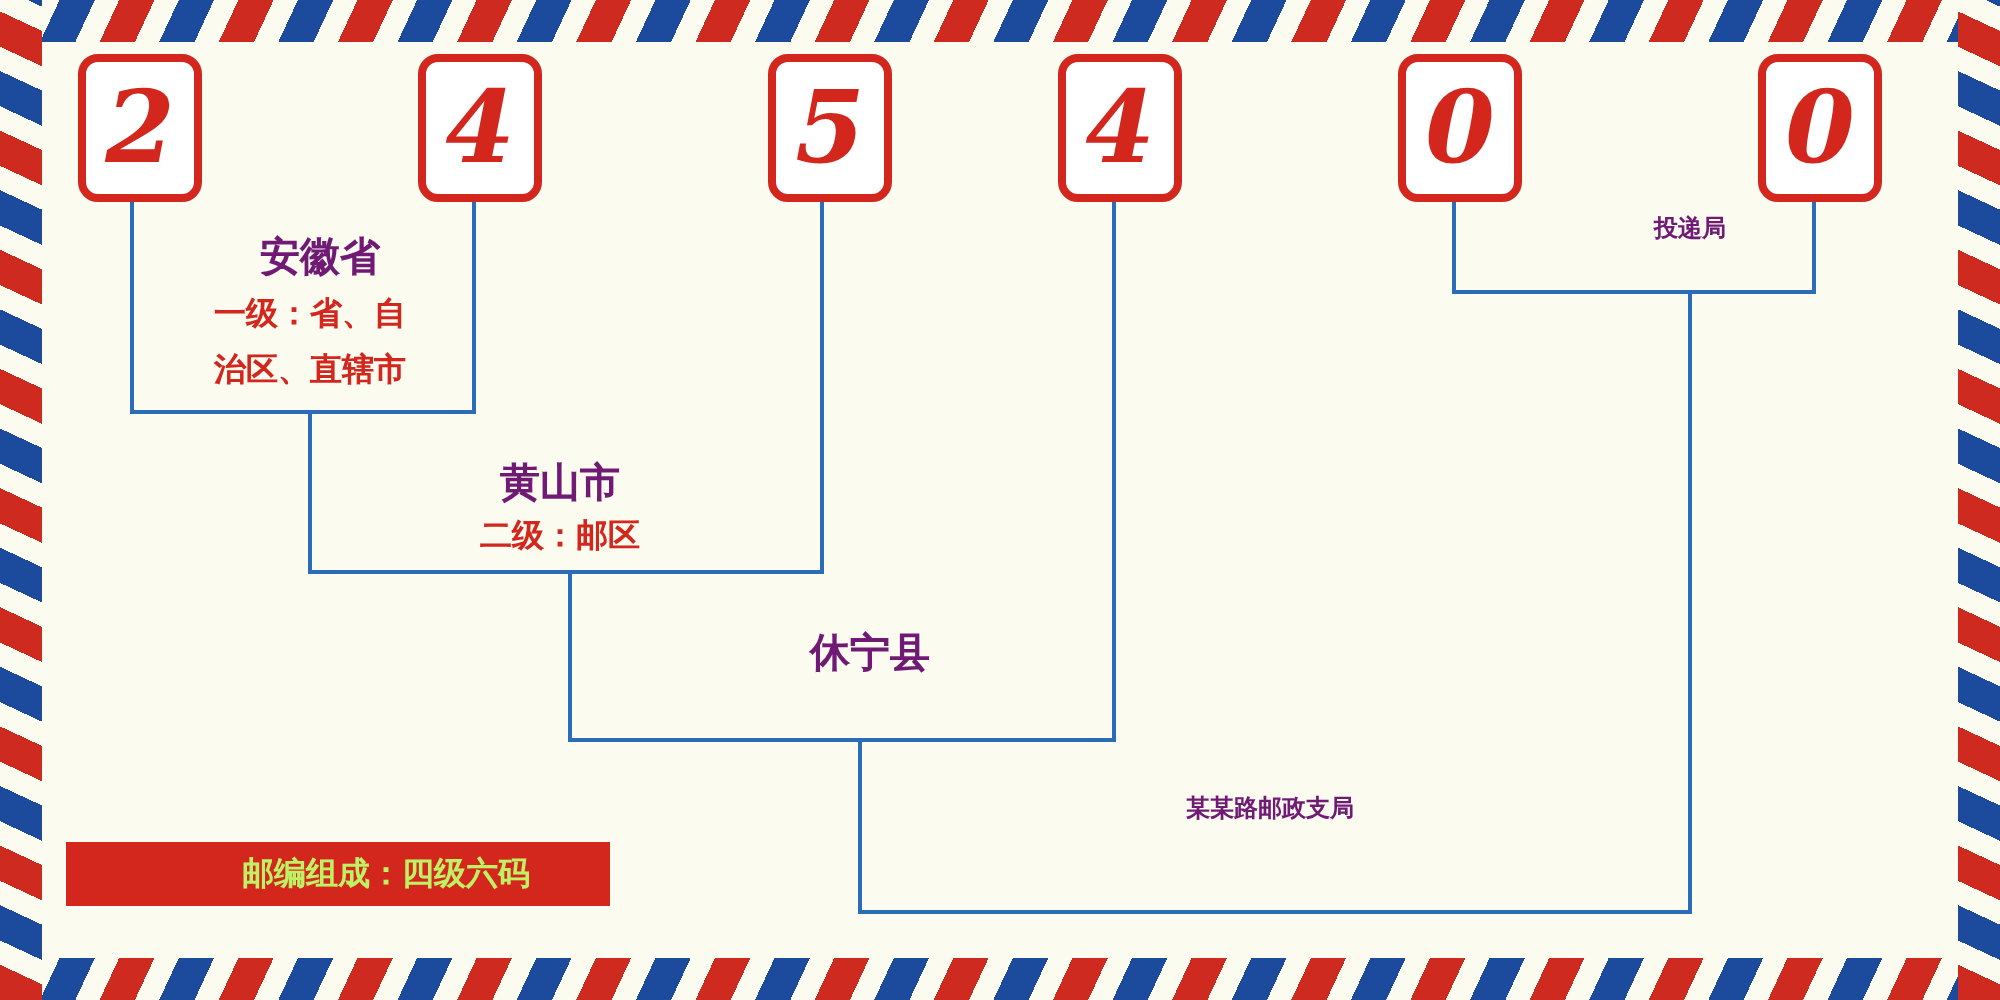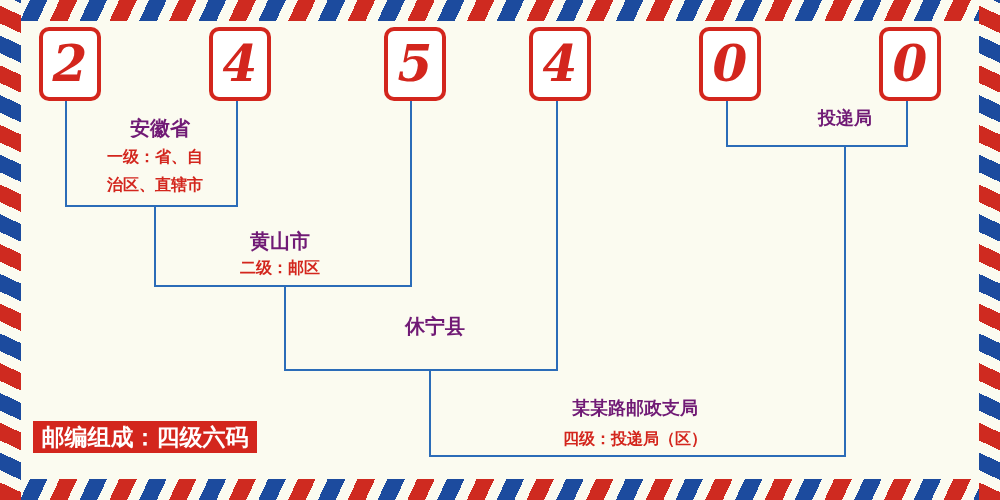--- a/index.html
+++ b/index.html
@@ -46,35 +46,36 @@
   .vline,.hline{position:absolute;background:#2b6cb8;z-index:2;}
   .vline{width:2px;}
   .hline{height:2px;}
 
   
   .name-label{
     position:absolute;transform:translateX(-50%);
     color:#701a75;font-weight:bold;font-size:20px;
     white-space:nowrap;z-index:4;
   }
-  .name-label.small{font-size:18px;}
+  .name-label.small{font-size:12px;}
   .desc-label{
     position:absolute;transform:translateX(-50%);
     color:#d3261d;font-weight:bold;font-size:16px;
     white-space:nowrap;z-index:4;text-align:center;
   }
 
   
   .badge{
     position:absolute;left:33px;top:421px;
     width:224px;height:32px;
-    background:#d3261d;color:#ffffff;
-    font-size:23px;font-weight:bold;
+    background:#d3261d;color:#bef264;
+    font-size:16px;font-weight:bold;
     display:flex;align-items:center;justify-content:center;
     z-index:4;
+    padding-left:48px;
   }
 </style>
 </head>
 <body>
 
 <div class="canvas">
 
   <div class="band band-top"></div>
   <div class="band band-bottom"></div>
   <div class="band band-left"></div>
@@ -121,19 +122,18 @@
   <div class="name-label" style="left:160px;top:115px">安徽省</div>
   <div class="desc-label" style="left:155px;top:147px">一级：省、自</div>
   <div class="desc-label" style="left:155px;top:175px">治区、直辖市</div>
 
   <div class="name-label" style="left:280px;top:228px">黄山市</div>
   <div class="desc-label" style="left:280px;top:258px">二级：邮区</div>
 
   <div class="name-label" style="left:435px;top:313px">休宁县</div>
 
   <div class="name-label small" style="left:635px;top:396px">某某路邮政支局</div>
-  <div class="desc-label" style="left:635px;top:429px">四级：投递局（区）</div>
 
   <div class="name-label small" style="left:845px;top:106px">投递局</div>
 
   <div class="badge">邮编组成：四级六码</div>
 
 </div>
 
 </body></html>

